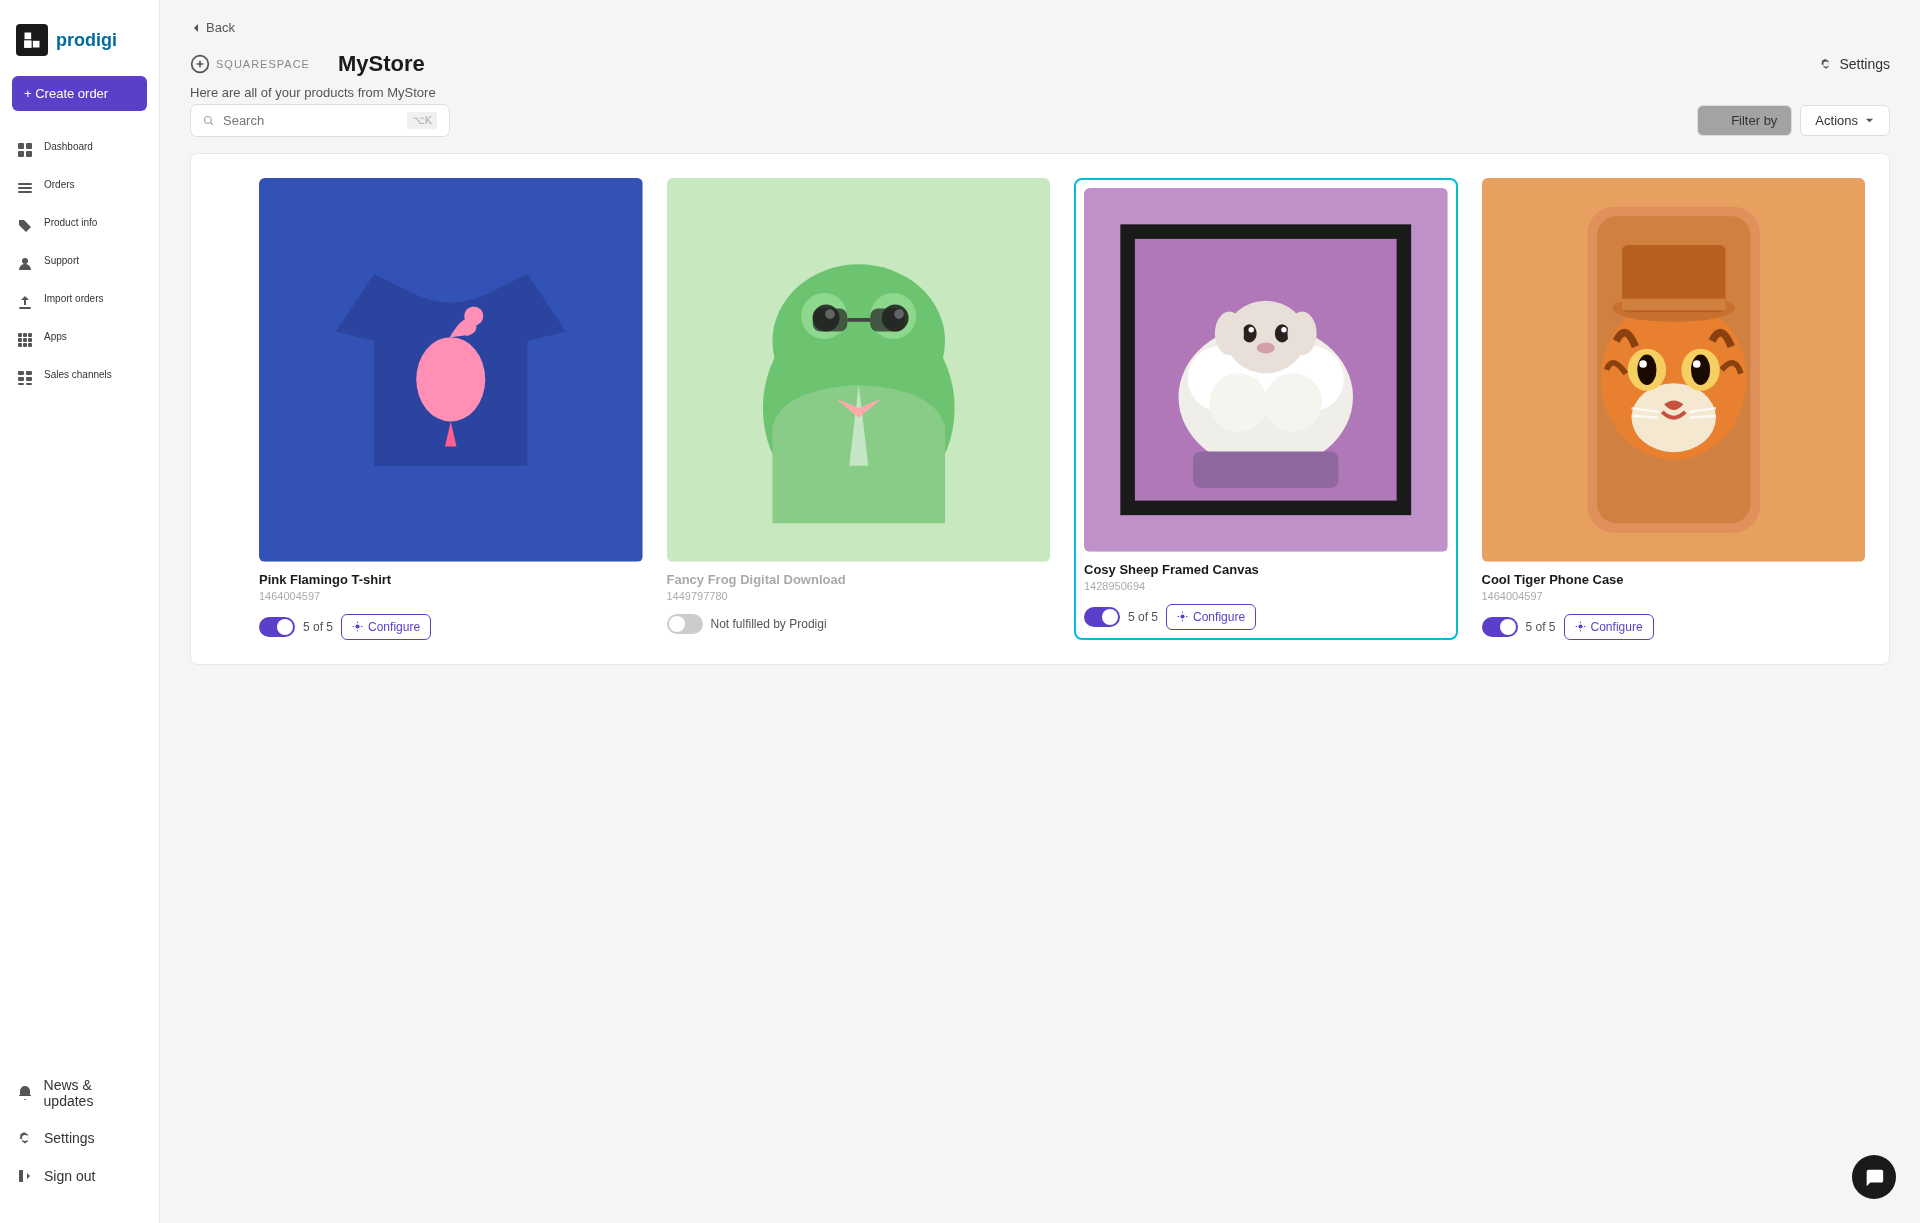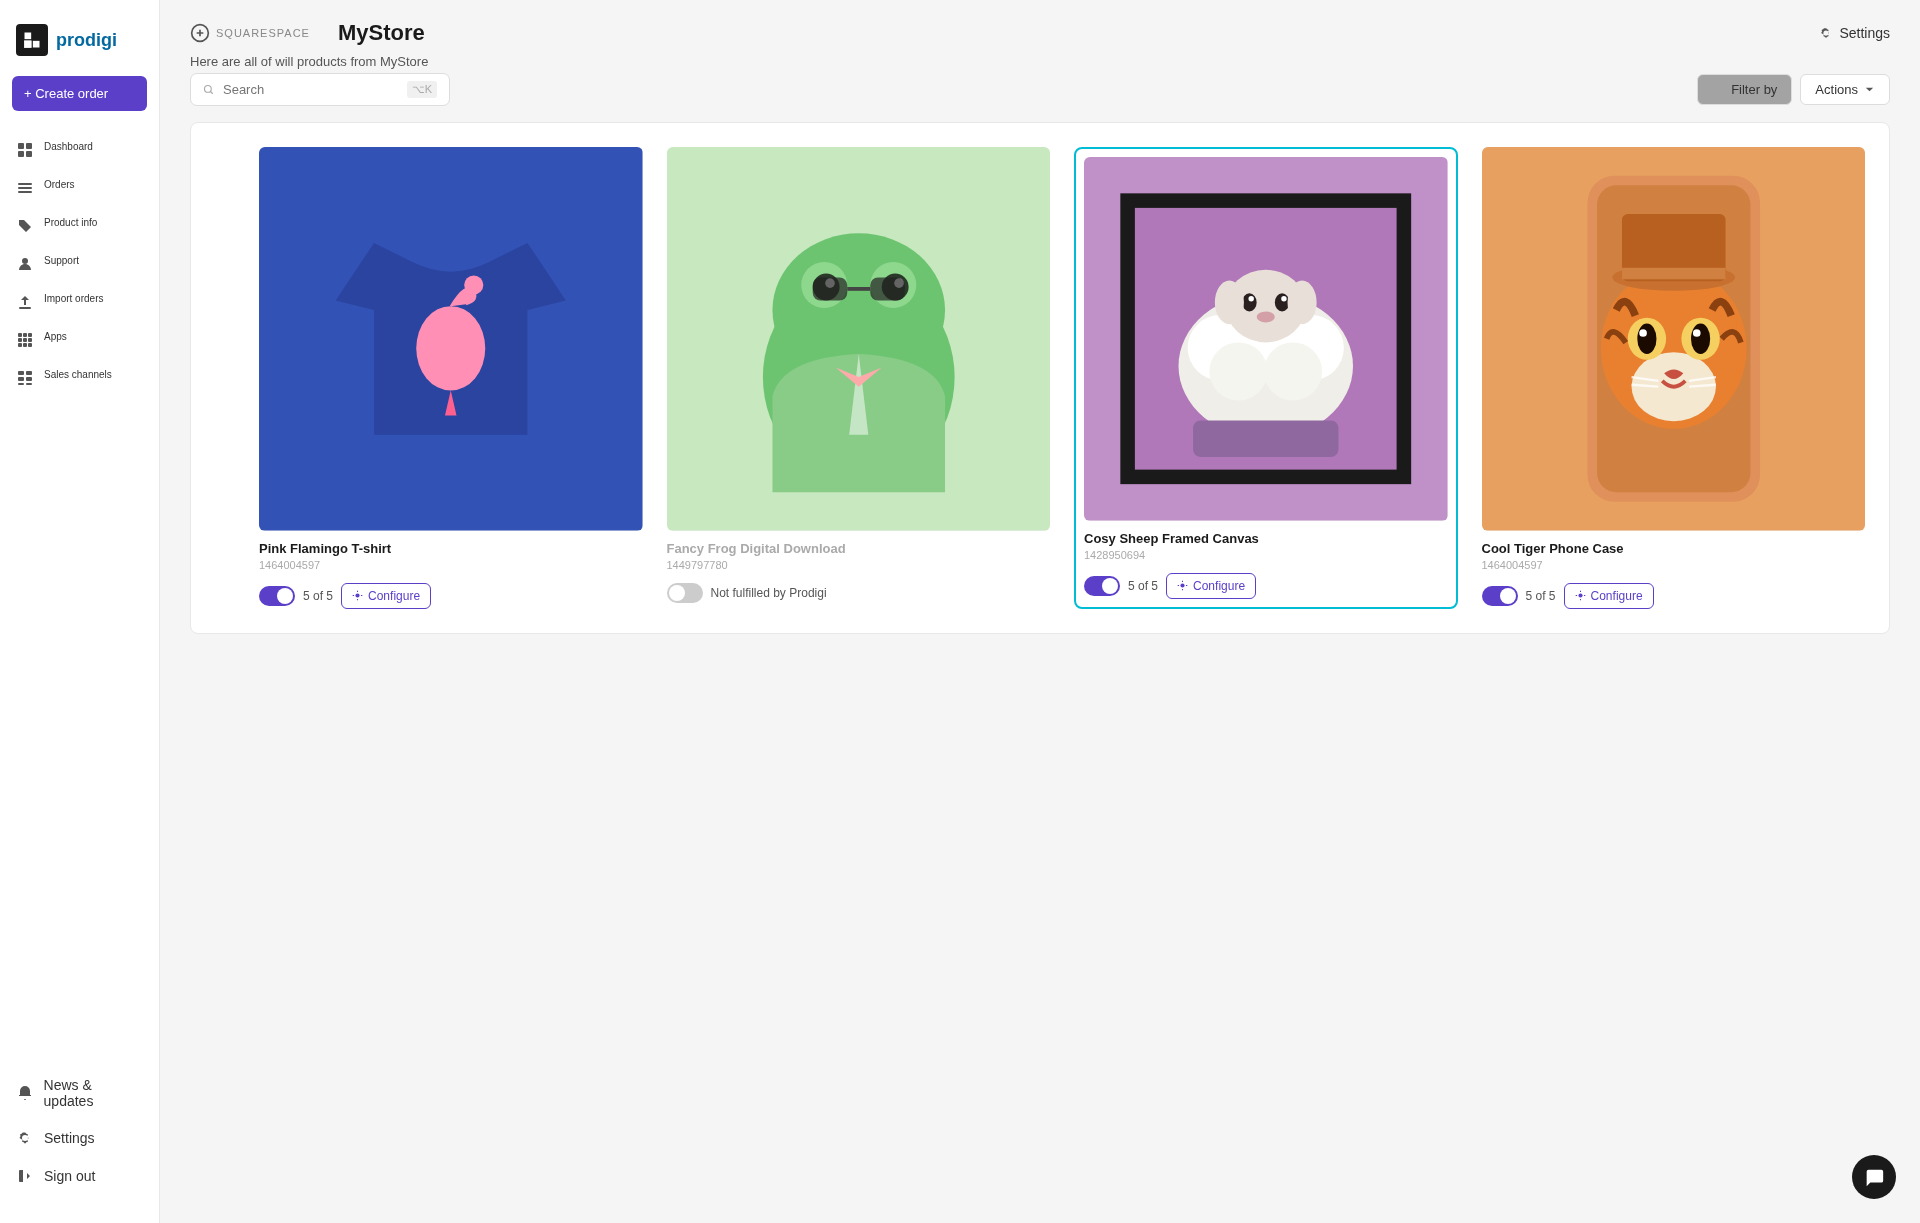--- a/index.html
+++ b/index.html
@@ -397,41 +397,47 @@
           </svg>
       </span>
       <span>Sign out</span>
     </div>
   </div>
 </aside>
 
 <main class="main">
   <div class="page-content">
 
+    <div class="back-link">
+      <svg width="12" height="12" viewBox="0 0 12 12" fill="currentColor">
+          <path d="M8 2L4 6l4 4"></path>
+        </svg>
+      <span>Back</span>
+    </div>
 
     <div class="store-header">
       <div class="store-brand">
         <div class="squarespace-logo">
           <svg width="20" height="20" viewBox="0 0 24 24" fill="none" stroke="#555" stroke-width="2">
               <circle cx="12" cy="12" r="10"></circle>
               <path d="M8 12h8M12 8v8"></path>
             </svg>
           <span style="font-size:11px; letter-spacing:1px; color:#888;">SQUARESPACE</span>
         </div>
         <span class="store-name">MyStore</span>
       </div>
       <div class="settings-link">
         <svg width="14" height="14" viewBox="0 0 16 16" fill="#555">
             <path d="M8 5a3 3 0 100 6A3 3 0 008 5zm-5.5 3l1.1-1.9-.7-1.6 1.7-.7 1.2-1.3H8.2l1.2 1.3 1.7.7-.7 1.6L11.5 8l-1.1 1.9.7 1.6-1.7.7-1.2 1.3H7.8l-1.2-1.3-1.7-.7.7-1.6L2.5 8z"></path>
           </svg>
         <span>Settings</span>
       </div>
     </div>
 
-    <p class="desc-text">Here are all of will products from MyStore</p>
+    <p class="desc-text">Here are all of your products from MyStore</p>
 
     <div class="toolbar">
       <div class="search-box">
         <svg width="14" height="14" viewBox="0 0 16 16" fill="#aaa">
             <circle cx="6.5" cy="6.5" r="4.5" stroke="#aaa" stroke-width="1.5" fill="none"></circle>
             <path d="M10 10l3 3" stroke="#aaa" stroke-width="1.5"></path>
           </svg>
         <input type="text" placeholder="Search" style="">
         <span class="search-shortcut">⌥K</span>
       </div>

